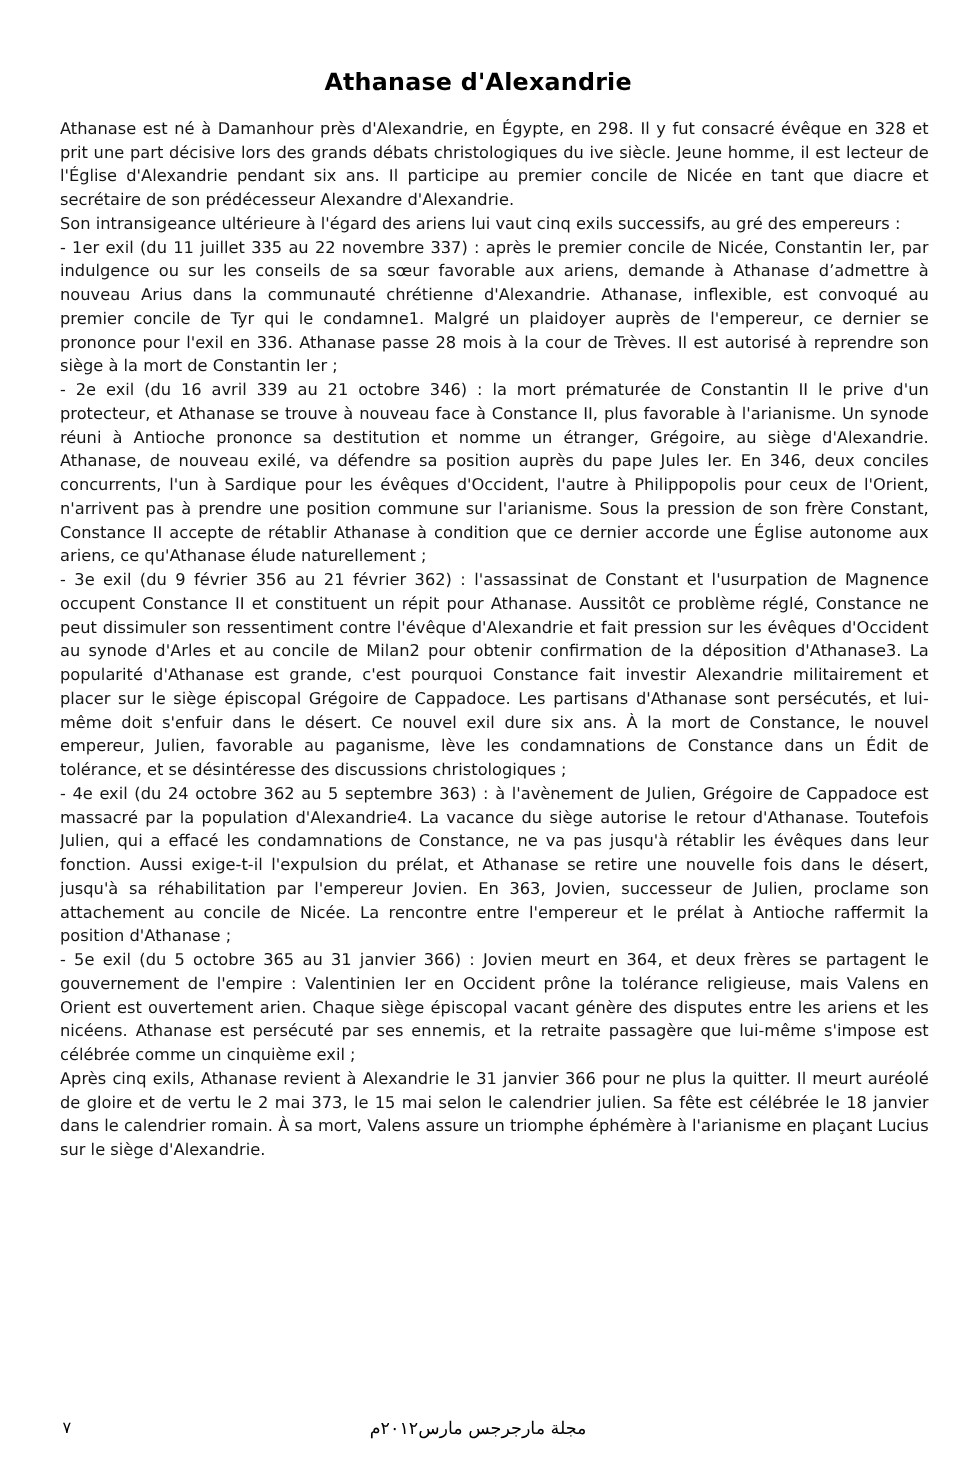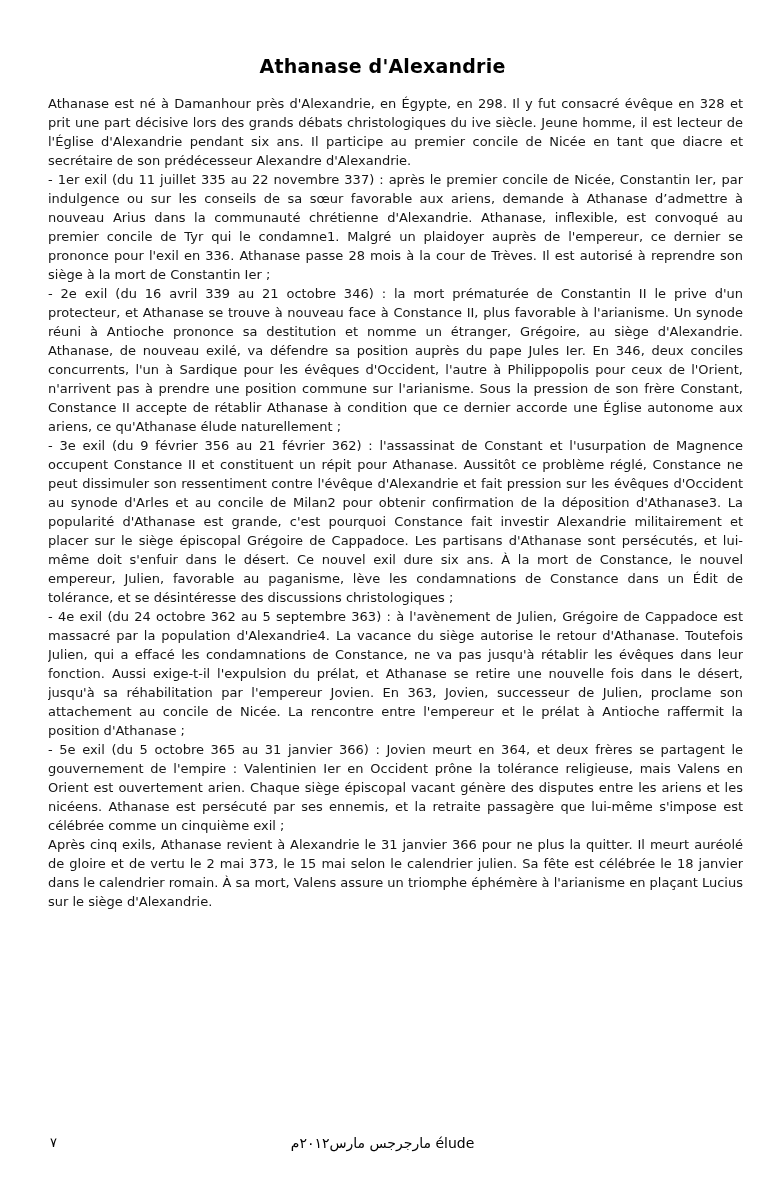--- a/index.html
+++ b/index.html
@@ -58,26 +58,27 @@
 </style>
 </head>
 <body>
 
 <div class="page">
 
   <h1 class="doc-title">Athanase d'Alexandrie</h1>
 
   <div class="content">
     <p>Athanase est né à Damanhour près d'Alexandrie, en Égypte, en 298. Il y fut consacré évêque en 328 et prit une part décisive lors des grands débats christologiques du ive siècle. Jeune homme, il est lecteur de l'Église d'Alexandrie pendant six ans. Il participe au premier concile de Nicée en tant que diacre et secrétaire de son prédécesseur Alexandre d'Alexandrie.</p>
+    <p>Son intransigeance ultérieure à l'égard des ariens lui vaut cinq exils successifs, au gré des empereurs&nbsp;:</p>
     <p>- 1er exil (du 11 juillet 335 au 22 novembre 337)&nbsp;: après le premier concile de Nicée, Constantin Ier, par indulgence ou sur les conseils de sa sœur favorable aux ariens, demande à Athanase d’admettre à nouveau Arius dans la communauté chrétienne d'Alexandrie. Athanase, inflexible, est convoqué au premier concile de Tyr qui le condamne1. Malgré un plaidoyer auprès de l'empereur, ce dernier se prononce pour l'exil en 336. Athanase passe 28 mois à la cour de Trèves. Il est autorisé à reprendre son siège à la mort de Constantin Ier&nbsp;;</p>
     <p>- 2e exil (du 16 avril 339 au 21 octobre 346)&nbsp;: la mort prématurée de Constantin II le prive d'un protecteur, et Athanase se trouve à nouveau face à Constance II, plus favorable à l'arianisme. Un synode réuni à Antioche prononce sa destitution et nomme un étranger, Grégoire, au siège d'Alexandrie. Athanase, de nouveau exilé, va défendre sa position auprès du pape Jules Ier. En 346, deux conciles concurrents, l'un à Sardique pour les évêques d'Occident, l'autre à Philippopolis pour ceux de l'Orient, n'arrivent pas à prendre une position commune sur l'arianisme. Sous la pression de son frère Constant, Constance II accepte de rétablir Athanase à condition que ce dernier accorde une Église autonome aux ariens, ce qu'Athanase élude naturellement&nbsp;;</p>
     <p>- 3e exil (du 9 février 356 au 21 février 362)&nbsp;: l'assassinat de Constant et l'usurpation de Magnence occupent Constance II et constituent un répit pour Athanase. Aussitôt ce problème réglé, Constance ne peut dissimuler son ressentiment contre l'évêque d'Alexandrie et fait pression sur les évêques d'Occident au synode d'Arles et au concile de Milan2 pour obtenir confirmation de la déposition d'Athanase3. La popularité d'Athanase est grande, c'est pourquoi Constance fait investir Alexandrie militairement et placer sur le siège épiscopal Grégoire de Cappadoce. Les partisans d'Athanase sont persécutés, et lui-même doit s'enfuir dans le désert. Ce nouvel exil dure six ans. À la mort de Constance, le nouvel empereur, Julien, favorable au paganisme, lève les condamnations de Constance dans un Édit de tolérance, et se désintéresse des discussions christologiques&nbsp;;</p>
     <p>- 4e exil (du 24 octobre 362 au 5 septembre 363)&nbsp;: à l'avènement de Julien, Grégoire de Cappadoce est massacré par la population d'Alexandrie4. La vacance du siège autorise le retour d'Athanase. Toutefois Julien, qui a effacé les condamnations de Constance, ne va pas jusqu'à rétablir les évêques dans leur fonction. Aussi exige-t-il l'expulsion du prélat, et Athanase se retire une nouvelle fois dans le désert, jusqu'à sa réhabilitation par l'empereur Jovien. En 363, Jovien, successeur de Julien, proclame son attachement au concile de Nicée. La rencontre entre l'empereur et le prélat à Antioche raffermit la position d'Athanase&nbsp;;</p>
     <p>- 5e exil (du 5 octobre 365 au 31 janvier 366)&nbsp;: Jovien meurt en 364, et deux frères se partagent le gouvernement de l'empire&nbsp;: Valentinien Ier en Occident prône la tolérance religieuse, mais Valens en Orient est ouvertement arien. Chaque siège épiscopal vacant génère des disputes entre les ariens et les nicéens. Athanase est persécuté par ses ennemis, et la retraite passagère que lui-même s'impose est célébrée comme un cinquième exil&nbsp;;</p>
     <p>Après cinq exils, Athanase revient à Alexandrie le 31 janvier 366 pour ne plus la quitter. Il meurt auréolé de gloire et de vertu le 2 mai 373, le 15 mai selon le calendrier julien. Sa fête est célébrée le 18 janvier dans le calendrier romain. À sa mort, Valens assure un triomphe éphémère à l'arianisme en plaçant Lucius sur le siège d'Alexandrie.</p>
   </div>
 
   <div class="footer">
     <span class="page-number">٧</span>
-    <span class="journal-line" dir="rtl">élude مارجرجس مارس٢٠١٢م</span>
+    <span class="journal-line" dir="rtl">مجلة مارجرجس مارس٢٠١٢م</span>
   </div>
 
 </div>
 
 </body></html>

